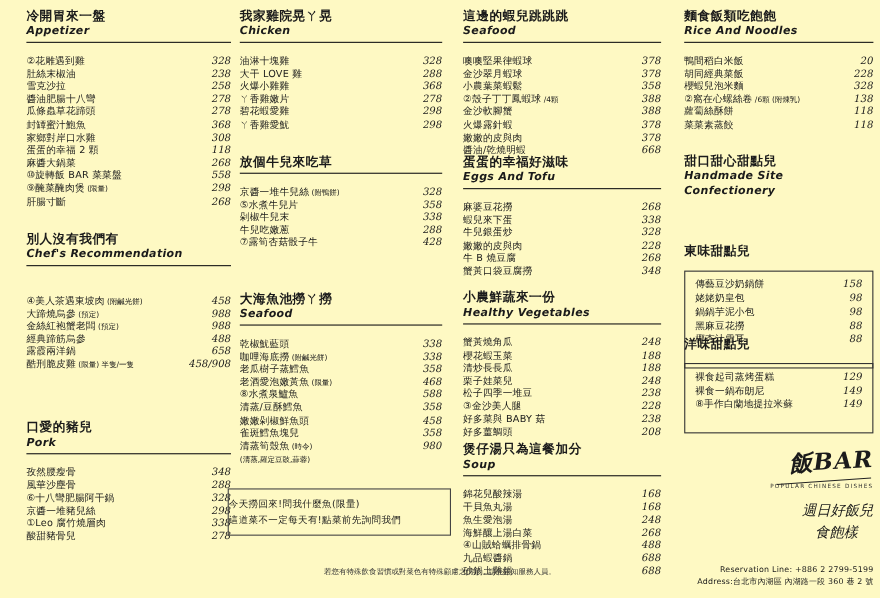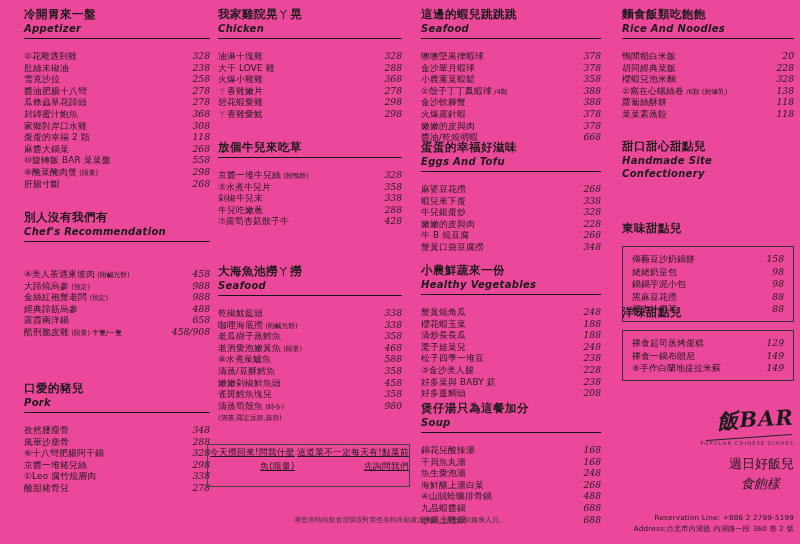--- a/index.html
+++ b/index.html
@@ -1,44 +1,44 @@
 <!DOCTYPE html>
 <html><head>
 <meta charset="utf-8">
 <style>
   html,body{margin:0;padding:0;background:#e8e8e8;}
   .page{
-    position:relative;width:800px;height:544px;background:#ec4899;
+    position:relative;width:800px;height:544px;background:#fef9c3;
     font-family:"DejaVu Sans",sans-serif;color:#1b1b1b;overflow:hidden;
     margin:0 auto;
   }
   .sec{position:absolute;}
   .h-zh{font-size:11.5px;font-weight:bold;letter-spacing:.5px;line-height:13px;}
   .h-en{font-size:10px;font-style:italic;font-weight:600;line-height:13px;margin-top:1px;letter-spacing:.3px;}
   .rule{border-top:1.5px solid #161616;margin-top:3px;}
   .items{margin-top:11px;}
   .items.gap-lg{margin-top:26px;}
   .row{display:flex;justify-content:space-between;align-items:baseline;height:11.6px;}
   .row.tall{height:12.6px;}
   .nm{font-size:8.8px;white-space:nowrap;letter-spacing:.2px;}
   .nt{font-size:6.8px;letter-spacing:0;}
   .pr{font-size:9.2px;font-style:italic;font-family:"DejaVu Serif",serif;white-space:nowrap;}
   .footnote{font-size:6.8px;margin-top:2px;}
-  .box{border:1.2px solid #333;margin-top:11px;padding:6px 9px 5px 9px;}
+  .box{border:1.2px solid #333;margin-top:11px;padding:6px 9px 18px 9px;}
   .notice{
-    position:absolute;border:1.2px solid #444;text-align:right;
-    display:flex;justify-content:center;text-decoration:underline;
+    position:absolute;border:1.2px solid #444;text-align:left;
+    display:flex;flex-direction:column;justify-content:center;
   }
   .notice div{font-size:8.6px;line-height:14px;letter-spacing:.4px;}
   .d-head2{font-size:10px;font-style:italic;font-weight:600;line-height:13px;}
   .brand{position:absolute;text-align:right;}
   .logo-zh{font-size:21px;font-style:italic;font-weight:bold;font-family:"DejaVu Serif",serif;transform:rotate(-3deg);letter-spacing:1px;}
   .logo-line{height:1.2px;background:#222;width:86px;margin:1px 2px 2px auto;transform:rotate(-4deg);}
   .logo-sub{font-size:5.2px;letter-spacing:1.1px;margin-top:1px;color:#333;}
-  .slogan1{font-size:13px;margin-top:9px;font-family:"DejaVu Serif",serif;}
+  .slogan1{font-size:13px;font-style:italic;margin-top:9px;font-family:"DejaVu Serif",serif;}
   .slogan2{font-size:13px;font-style:italic;margin-top:2px;padding-right:14px;font-family:"DejaVu Serif",serif;}
   .contact{position:absolute;text-align:right;}
   .contact div{font-size:7.2px;line-height:11px;letter-spacing:.2px;}
   .footer{position:absolute;text-align:center;}
   .footer .f-en{font-size:7.6px;line-height:12px;}
   .footer .f-zh{font-size:6.8px;line-height:11px;color:#333;}
   .c1{left:24px;width:186px;} .c2{left:218px;width:184px;}
   .c3{left:421px;width:180px;} .c4{left:622px;width:172px;}
 </style>
 </head>

